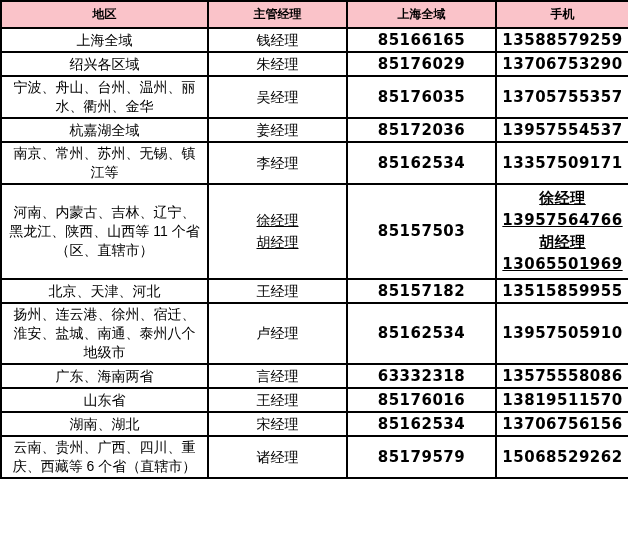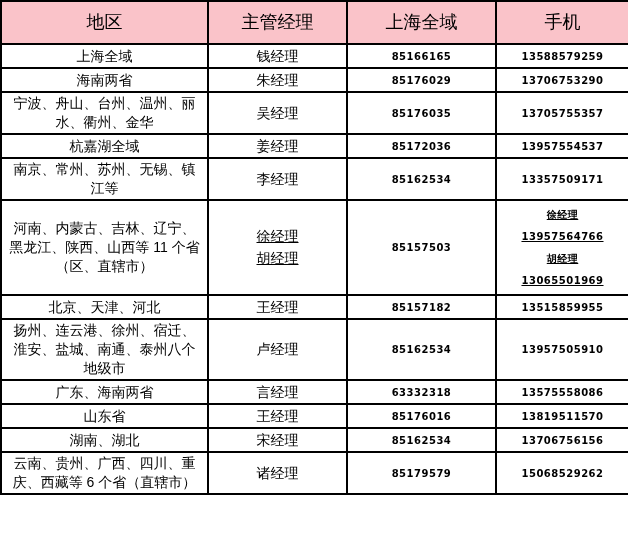--- a/index.html
+++ b/index.html
@@ -22,31 +22,31 @@
     text-align: center;
     vertical-align: middle;
     padding: 1px 5px;
     font-size: 14px;
     line-height: 19px;
     overflow: hidden;
     word-break: break-all;
   }
   th {
     background: var(--header-bg, #fac3c9);
-    font-weight: normal;
-    font-size: 18px;
+    font-weight: bold;
+    font-size: 12px;
     height: 23px;
-    padding: 9px 4px;
+    padding: 1px 4px;
   }
   td { height: 20px; }
   td.phone, td.mobile {
     font-weight: bold;
     letter-spacing: 0.5px;
     font-family: "DejaVu Sans", "Liberation Sans", sans-serif;
-    font-size: 10px;
+    font-size: 15px;
   }
   .cell-line {
     line-height: 19px;
     margin: 3px 0;
     text-decoration: underline;
   }
 </style>
 </head>
 <body>
 
@@ -66,21 +66,21 @@
     </tr>
   </thead>
   <tbody id="table-body">
       <tr>
         <td class="region">上海全域</td>
         <td class="manager">钱经理</td>
         <td class="phone">85166165</td>
         <td class="mobile">13588579259</td>
       </tr>
       <tr>
-        <td class="region">海南两省</td>
+        <td class="region">绍兴各区域</td>
         <td class="manager">朱经理</td>
         <td class="phone">85176029</td>
         <td class="mobile">13706753290</td>
       </tr>
       <tr>
         <td class="region">宁波、舟山、台州、温州、丽水、衢州、金华</td>
         <td class="manager">吴经理</td>
         <td class="phone">85176035</td>
         <td class="mobile">13705755357</td>
       </tr>

